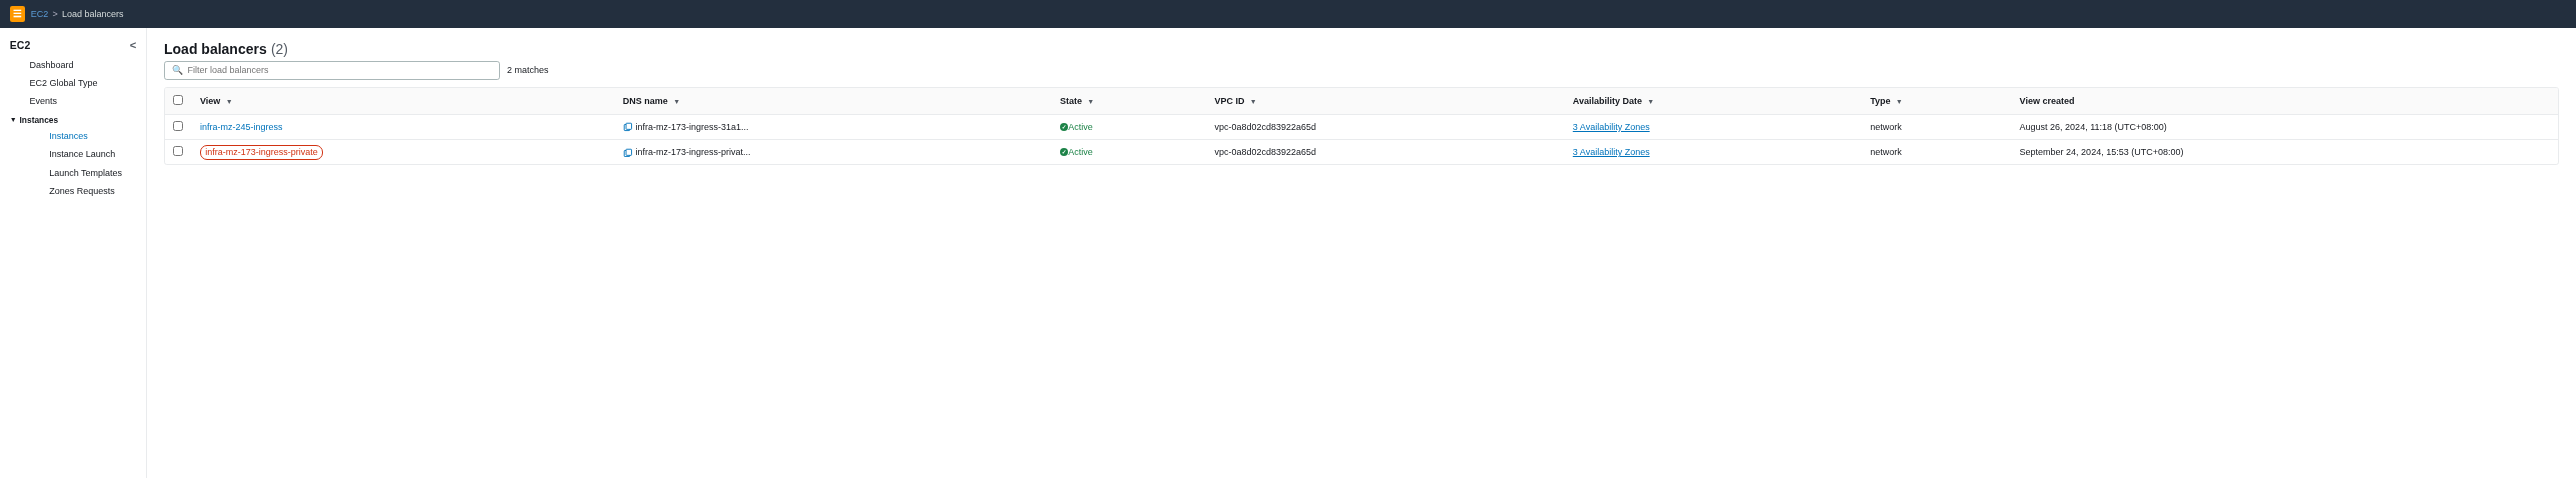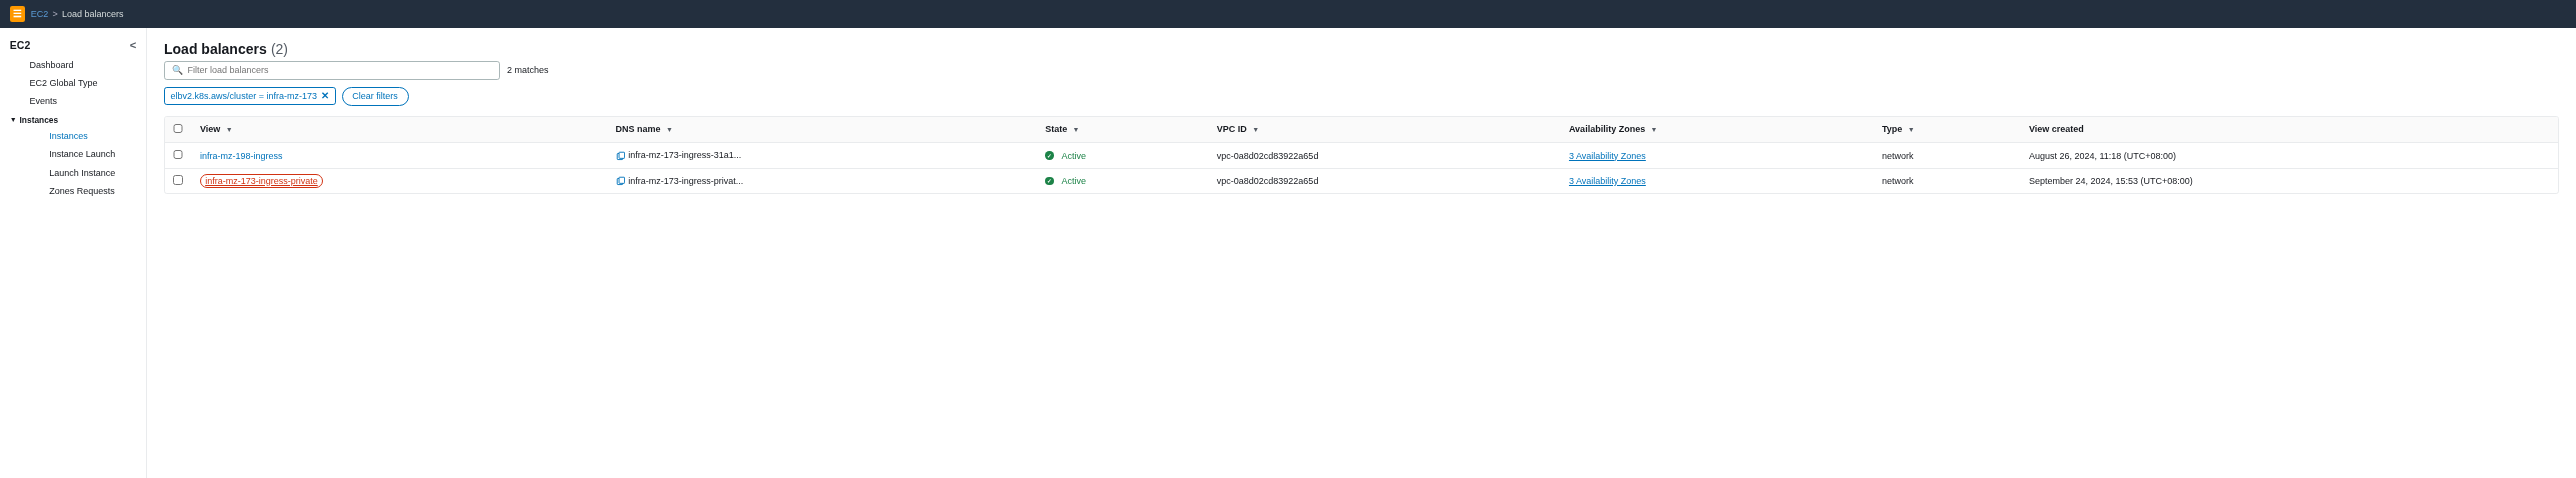--- a/index.html
+++ b/index.html
@@ -117,25 +117,25 @@
     }
     th .sort-icon { color: #545b64; font-size: 7px; margin-left: 2.8px; }
     td { padding: 6.3px 8.4px; border-bottom: 0.7px solid #e9ebed; color: #16191f; vertical-align: middle; }
     tr:last-child td { border-bottom: none; }
 
     .checkbox-col { width: 22.4px; }
     input[type=checkbox] { width: 9.8px; height: 9.8px; cursor: pointer; }
 
     .link-text { color: #0073bb; text-decoration: none; cursor: pointer; }
     .link-text.boxed {
-      border: 1.4px solid #d13212; padding: 1.4px 4.2px; border-radius: 7px; color: #d13212; text-decoration: underline;
+      border: 1.4px solid #d13212; padding: 1.4px 4.2px; border-radius: 7px; color: #d13212;
     }
 
     .status-active {
-      display: flex; align-items: center; gap: 8px; color: #1d8348;
+      display: flex; align-items: center; gap: 0; color: #1d8348;
     }
     .status-dot {
       width: 8.4px; height: 8.4px; border-radius: 50%;
       background: #1d8348; display: inline-flex; align-items: center; justify-content: center;
     }
     .status-dot::after { content: '✓'; color: #fff; font-size: 5.6px; font-weight: bold; }
 
     .dns-icon {
       display: inline-block; width: 9.8px; height: 9.8px; margin-right: 2.8px;
       vertical-align: middle;
@@ -167,46 +167,39 @@
     <a class="sidebar-item">Dashboard</a>
     <a class="sidebar-item">EC2 Global Type</a>
     <a class="sidebar-item">Events</a>
 
     <div class="sidebar-section open">
       <span>Instances</span>
     </div>
     <div class="sidebar-sub">
       <a class="sidebar-item active">Instances</a>
       <a class="sidebar-item">Instance Launch</a>
-      <a class="sidebar-item">Launch Instance</a>
+      <a class="sidebar-item">Launch Templates</a>
       <a class="sidebar-item">Zones Requests</a>
     </div>
   </div>
 
   <div class="main">
     <div class="page-title-row">
       <span class="page-title">Load balancers</span>
       <span class="page-count">(2)</span>
     </div>
 
     <div class="search-row">
       <div class="search-box">
         <span class="search-icon">🔍</span>
         <input type="text" placeholder="Filter load balancers" style="">
       </div>
       <span class="matches-text">2 matches</span>
     </div>
 
-    <div class="filter-row">
-      <div class="filter-tag">
-        <span>elbv2.k8s.aws/cluster = infra-mz-173</span>
-        <span class="remove-btn">✕</span>
-      </div>
-      <button class="clear-filters-btn">Clear filters</button>
-    </div>
 
     <div class="table-container">
       <table>
         <thead>
           <tr>
             <th class="checkbox-col">
               <input type="checkbox" style="">
             </th>
             <th>
               <span>View</span>
@@ -218,36 +211,36 @@
             </th>
             <th>
               <span>State</span>
               <span class="sort-icon">▼</span>
             </th>
             <th>
               <span>VPC ID</span>
               <span class="sort-icon">▼</span>
             </th>
             <th>
-              <span>Availability Zones</span>
+              <span>Availability Date</span>
               <span class="sort-icon">▼</span>
             </th>
             <th>
               <span>Type</span>
               <span class="sort-icon">▼</span>
             </th>
             <th>
               <span>View created</span>
             </th>
           </tr>
         </thead>
         <tbody id="table-body">
         <tr>
               <td><input type="checkbox" style=""></td>
-              <td><a class="link-text">infra-mz-198-ingress</a></td>
+              <td><a class="link-text">infra-mz-245-ingress</a></td>
               <td><svg class="dns-icon" viewBox="0 0 16 16" fill="#0073bb">
                   <rect x="2" y="4" width="9" height="10" rx="1" fill="none" stroke="#0073bb" stroke-width="1.5"></rect>
                   <rect x="5" y="2" width="9" height="10" rx="1" fill="#fff" stroke="#0073bb" stroke-width="1.5"></rect>
                 </svg><span>infra-mz-173-ingress-31a1...</span></td>
               <td>
                 <span class="status-active">
                   <span class="status-dot"></span>
                   <span>Active</span>
                 </span>
               </td>

